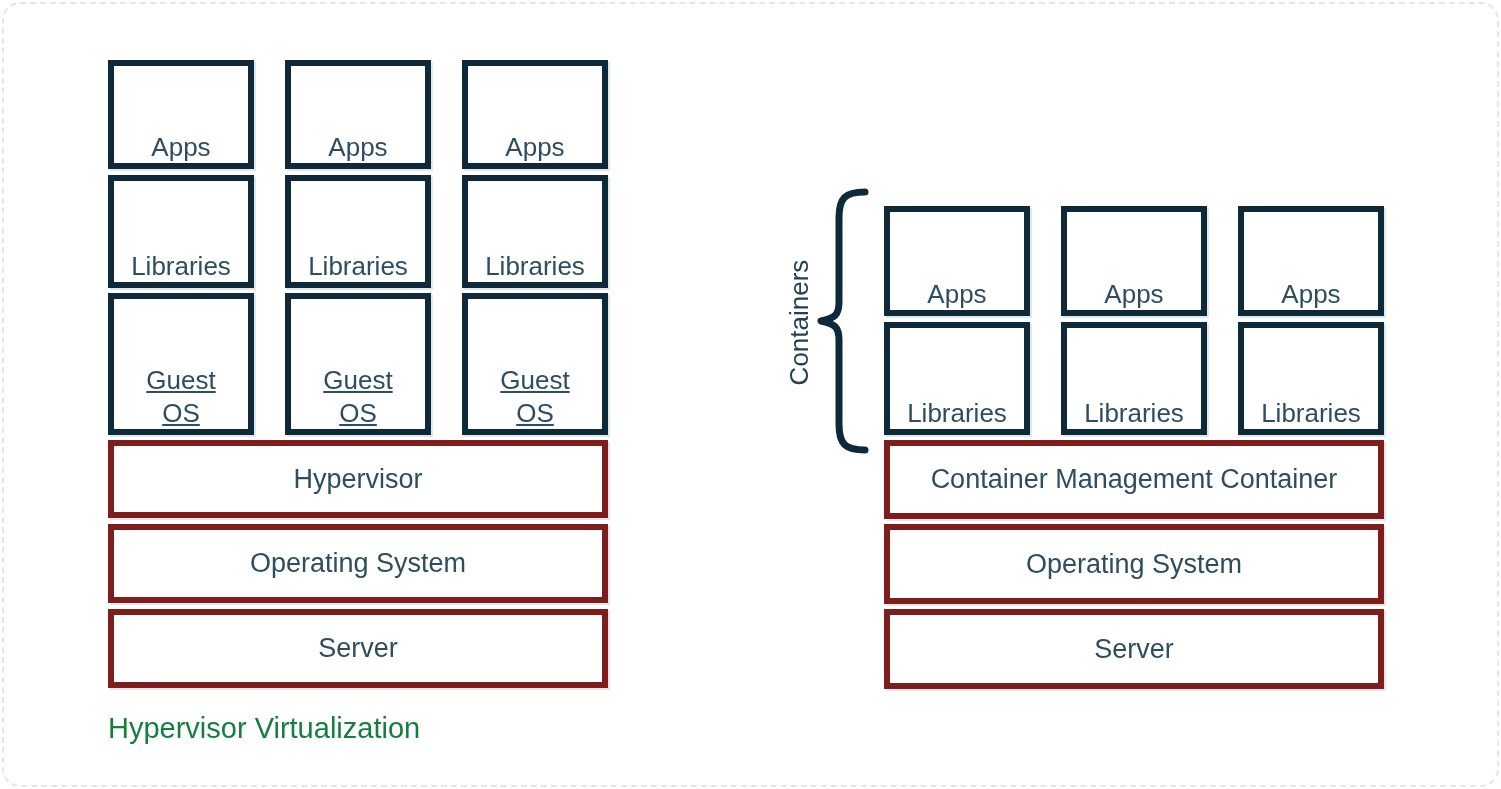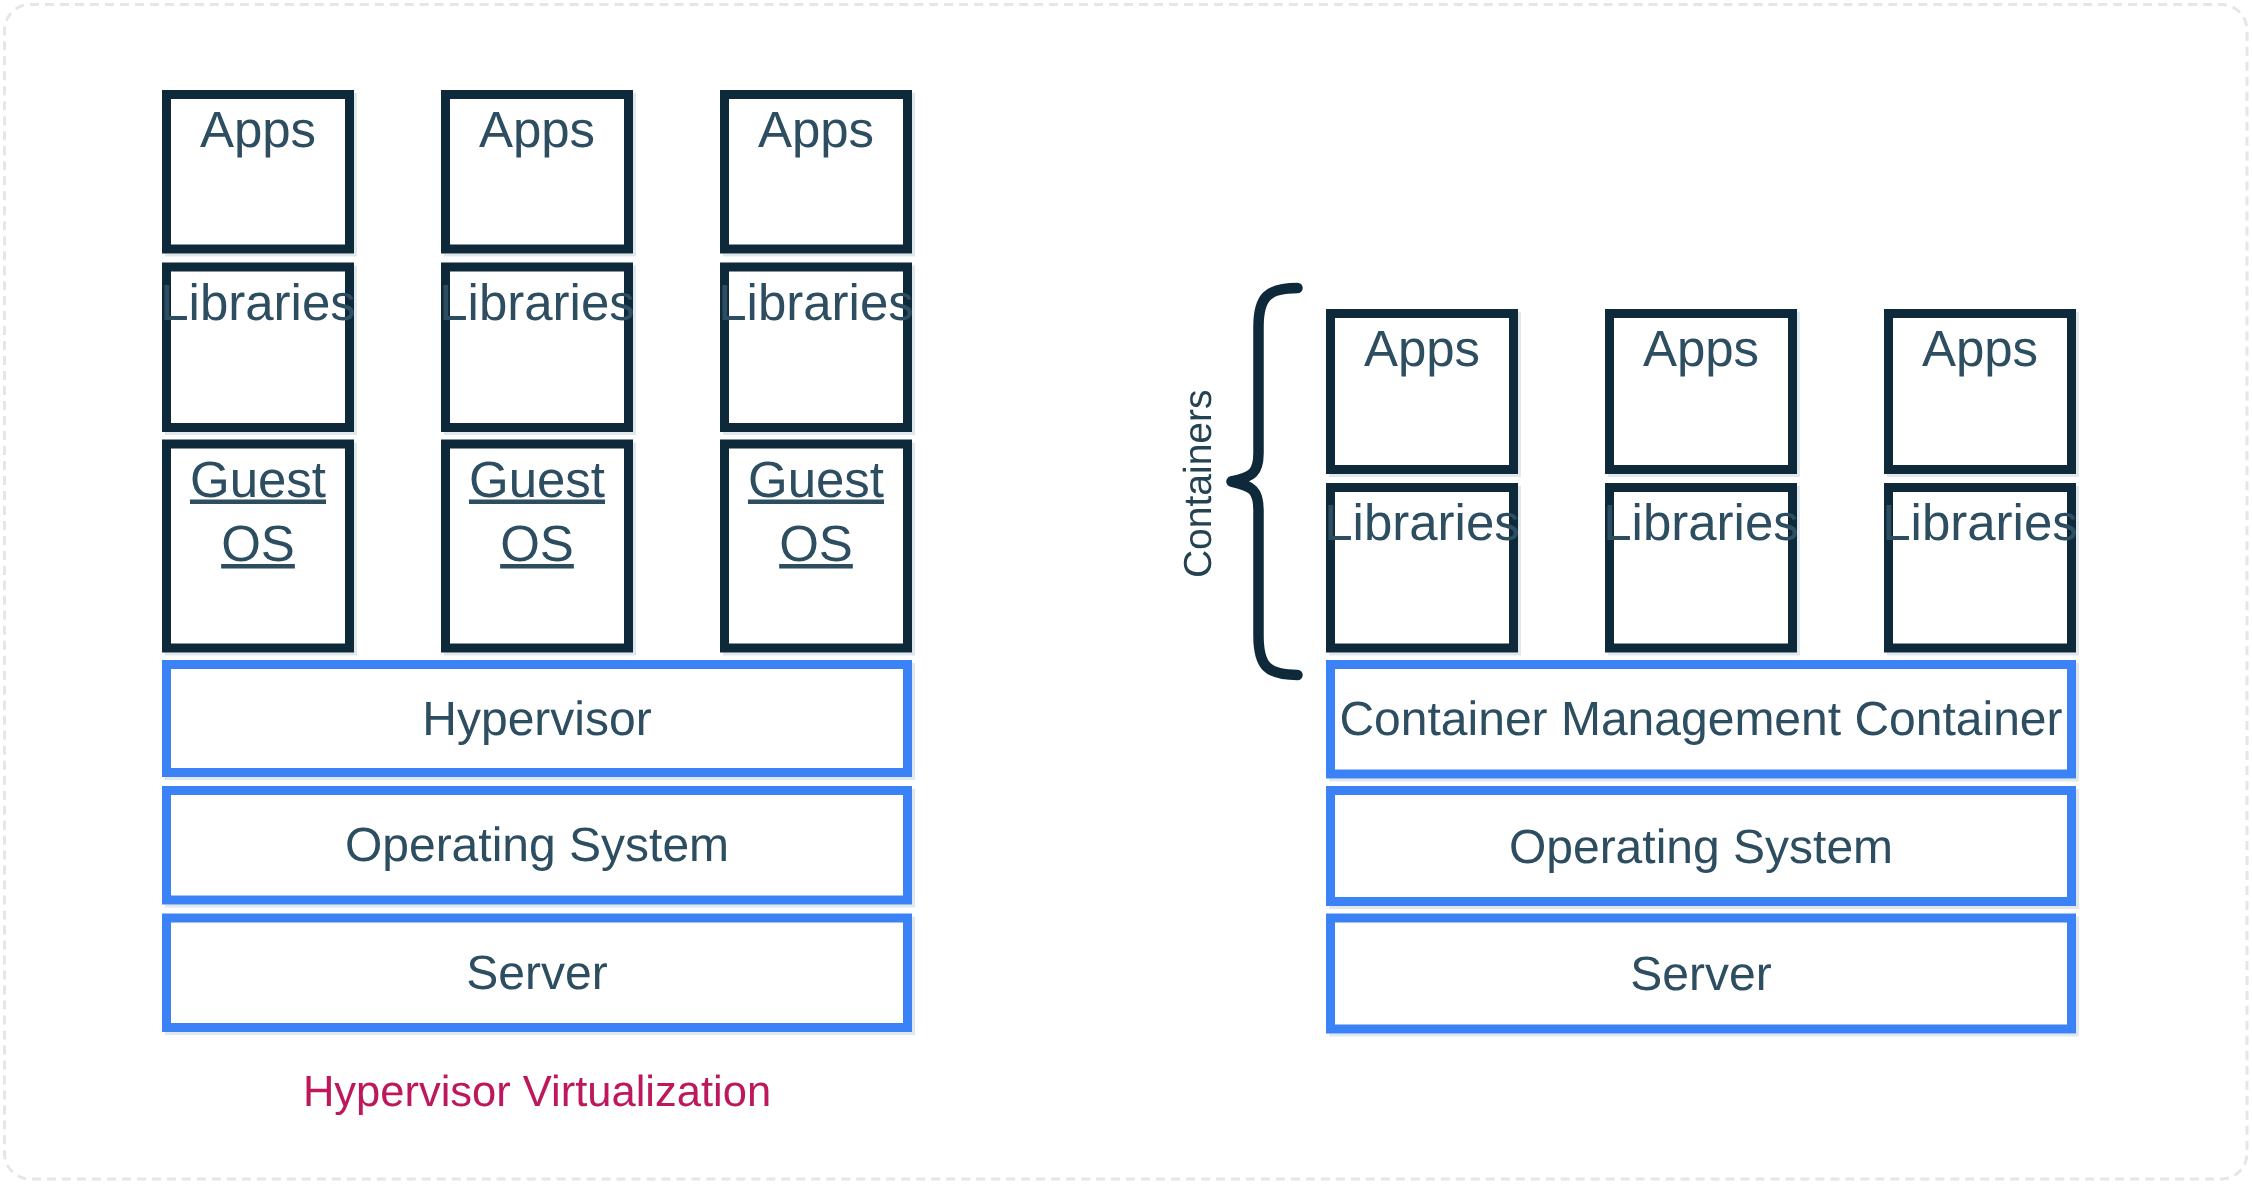--- a/index.html
+++ b/index.html
@@ -33,47 +33,47 @@
 
   .cell-row {
     position: absolute;
     left: 0;
     width: 500px;
     display: flex;
     justify-content: space-between;
   }
   .cell {
     box-sizing: border-box;
-    width: 128px;
+    width: 146px;
     height: 100%;
     border: 6px solid #0e293a;
     background: #ffffff;
     box-shadow: 2px 2px 0 rgba(188, 203, 212, 0.45);
     display: flex;
-    align-items: flex-start;
+    align-items: flex-end;
     justify-content: center;
     text-align: center;
-    font-size: 34px;
+    font-size: 26px;
     color: #2d4d60;
     line-height: 1.25;
   }
   .cell.tall .label { max-width: 92px; display: inline-block; text-decoration: underline; }
 
   .bar {
     position: absolute;
     left: 0;
     box-sizing: border-box;
     width: 500px;
-    border: 6px solid #3b82f6;
+    border: 6px solid #7f1d1d;
     background: #ffffff;
     box-shadow: 2px 2px 0 rgba(188, 203, 212, 0.45);
     display: flex;
     align-items: center;
     justify-content: center;
-    font-size: 32px;
+    font-size: 27px;
     color: #2d4d60;
   }
 
   
   .stack-left .row-apps      { top: 60px;  height: 109px; }
   .stack-left .row-libraries { top: 175px; height: 113px; }
   .stack-left .row-guestos   { top: 293px; height: 142px; }
   .stack-left .bar-1 { top: 440px; height: 78px; }
   .stack-left .bar-2 { top: 524px; height: 79px; }
   .stack-left .bar-3 { top: 609px; height: 79px; }
@@ -83,23 +83,22 @@
   .stack-right .row-libraries { top: 322px; height: 113px; }
   .stack-right .bar-1 { top: 440px; height: 79px; }
   .stack-right .bar-2 { top: 524px; height: 80px; }
   .stack-right .bar-3 { top: 609px; height: 80px; }
 
   .caption {
     position: absolute;
     left: 0;
     top: 712px;
     width: 500px;
-    text-align: center;
     font-size: 29px;
-    color: #be185d;
+    color: #15803d;
   }
 
   .brace-svg {
     position: absolute;
     left: 816px;
     top: 188px;
     width: 54px;
     height: 266px;
   }
   .vertical-label {

